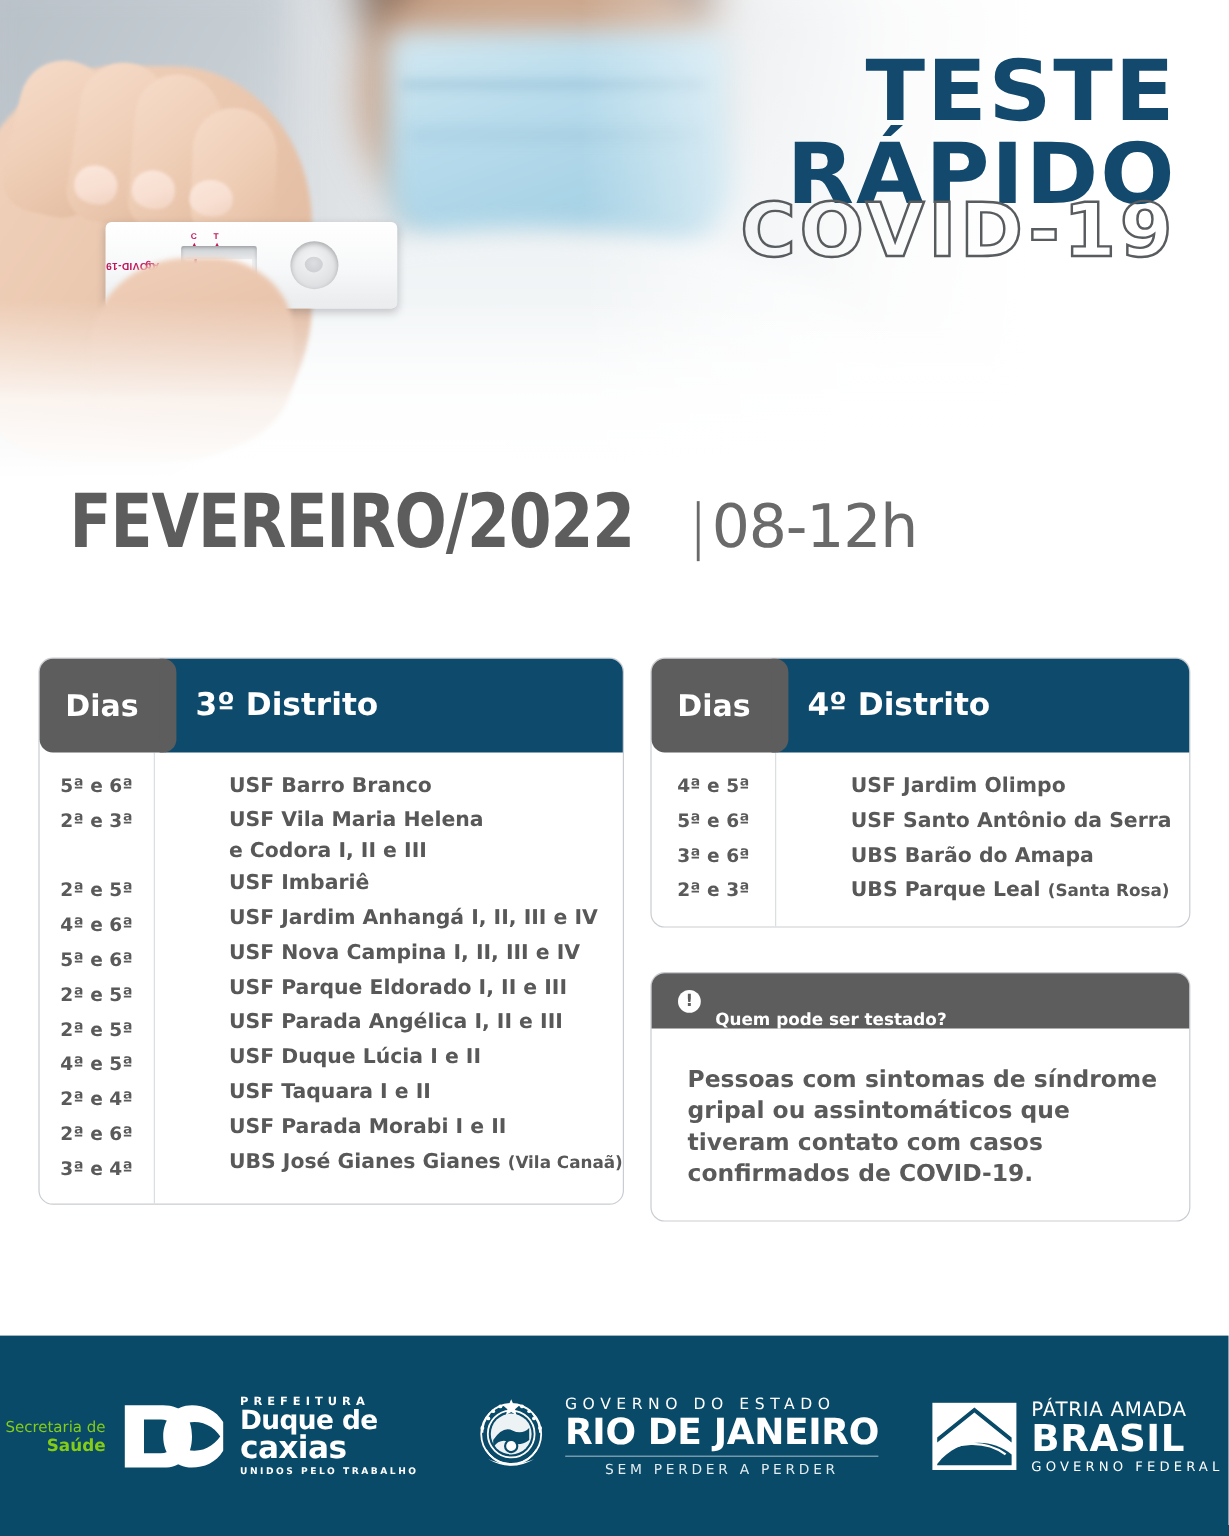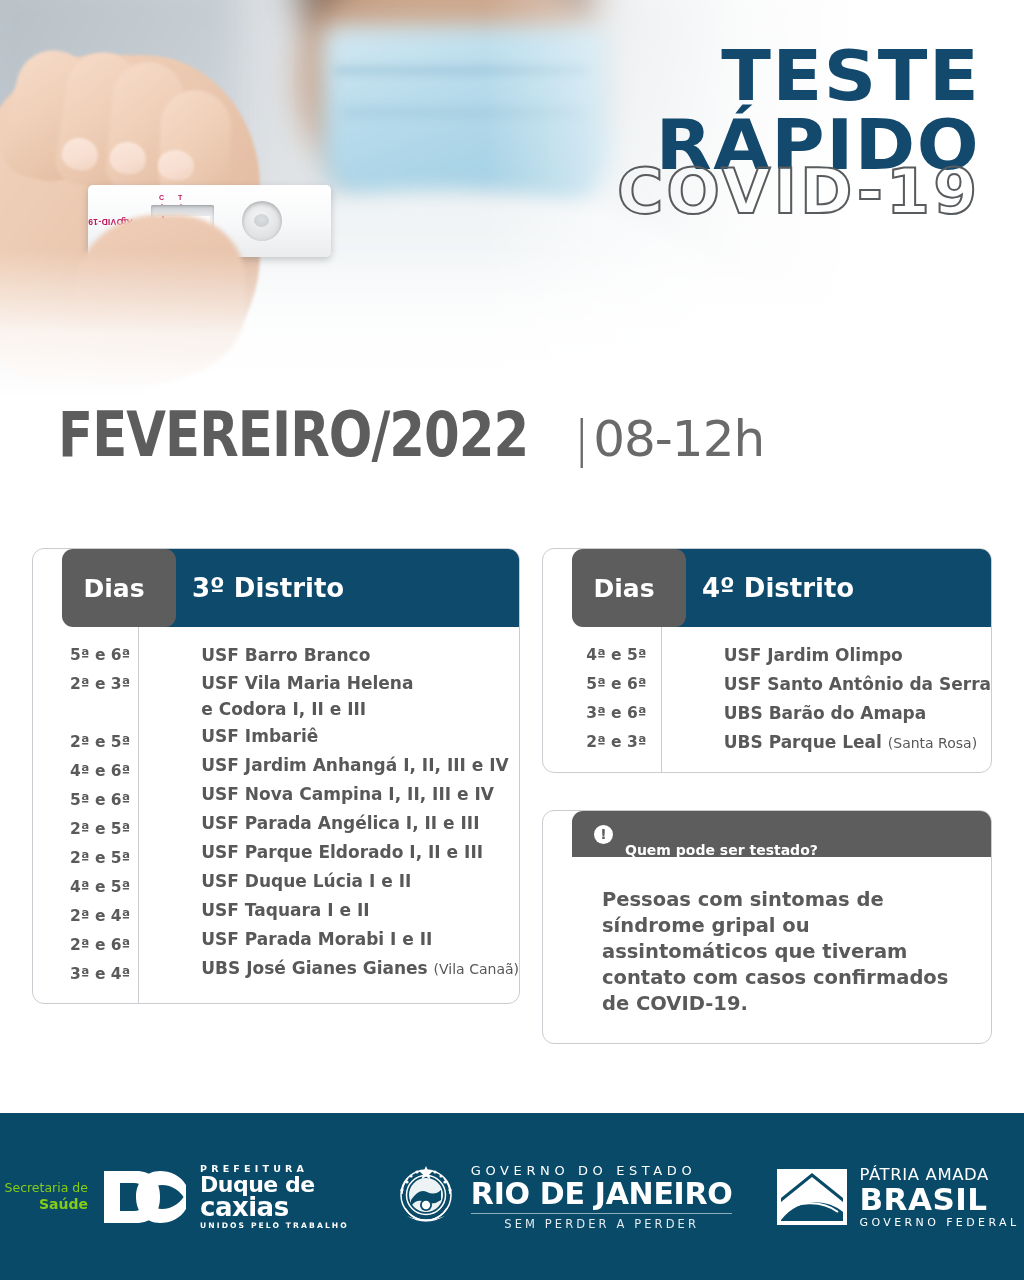--- a/index.html
+++ b/index.html
@@ -166,21 +166,20 @@
     font-family: "DejaVu Sans", sans-serif; letter-spacing: -1px;
   }
   .hours .bar { font-weight: 300; margin-right: 4px; }
 
   
   .card {
     position: absolute;
     background: #fff;
     border: 1.3px solid #c9cdd1;
     border-radius: 12px;
-    padding-left: 29px;
   }
   .card-hdr { display: flex; height: 78px; }
   .hdr-dias {
     width: 104px; background: #5d5d5d;
     border-radius: 11px 0 0 11px;
     display: flex; align-items: center; justify-content: center;
     color: #fff; font-weight: 700; font-size: 25px;
     font-family: "DejaVu Sans", sans-serif;
     position: relative; z-index: 2;
   }
@@ -206,21 +205,21 @@
   .d-cell {
     font-size: 15.5px; font-weight: 700; color: #5a5a5a;
     text-align: center; font-family: "DejaVu Sans", sans-serif;
     line-height: 29px; height: 29px; white-space: nowrap;
   }
   .u-cell {
     font-size: 17px; font-weight: 700; color: #585858;
     font-family: "DejaVu Sans", sans-serif;
     line-height: 29px; white-space: nowrap; margin-left: 40px;
   }
-  .u-cell .paren { font-size: 14px; font-weight: 400; }
+  .u-cell .paren { font-size: 14px; font-weight: 700; }
   .u-cell.two { line-height: 26px; }
 
   
   .info-hdr {
     height: 46px; background: #5d5d5d; border-radius: 11px 11px 0 0;
     display: flex; align-items: center; padding-left: 22px; gap: 12px;
   }
   .excl {
     width: 19px; height: 19px; border-radius: 50%; background: #fff;
     display: flex; align-items: center; justify-content: center;
@@ -359,22 +358,22 @@
       </div>
       <div class="col-list">
         <div class="u-cell">USF Barro Branco</div>
         <div class="u-cell two">
           <div>USF Vila Maria Helena</div>
           <div>e Codora I, II e III</div>
         </div>
         <div class="u-cell">USF Imbariê</div>
         <div class="u-cell">USF Jardim Anhangá I, II, III e IV</div>
         <div class="u-cell">USF Nova Campina I, II, III e IV</div>
+        <div class="u-cell">USF Parque Eldorado I, II e III</div>
         <div class="u-cell">USF Parada Angélica I, II e III</div>
-        <div class="u-cell">USF Parque Eldorado I, II e III</div>
         <div class="u-cell">USF Duque Lúcia I e II</div>
         <div class="u-cell">USF Taquara I e II</div>
         <div class="u-cell">USF Parada Morabi I e II</div>
         <div class="u-cell"><span>UBS José Gianes Gianes</span> <span class="paren">(Vila Canaã)</span></div>
       </div>
     </div>
   </div>
 
   <div class="card" style="left:542px; top:548px; width:450px;">
     <div class="card-hdr">

